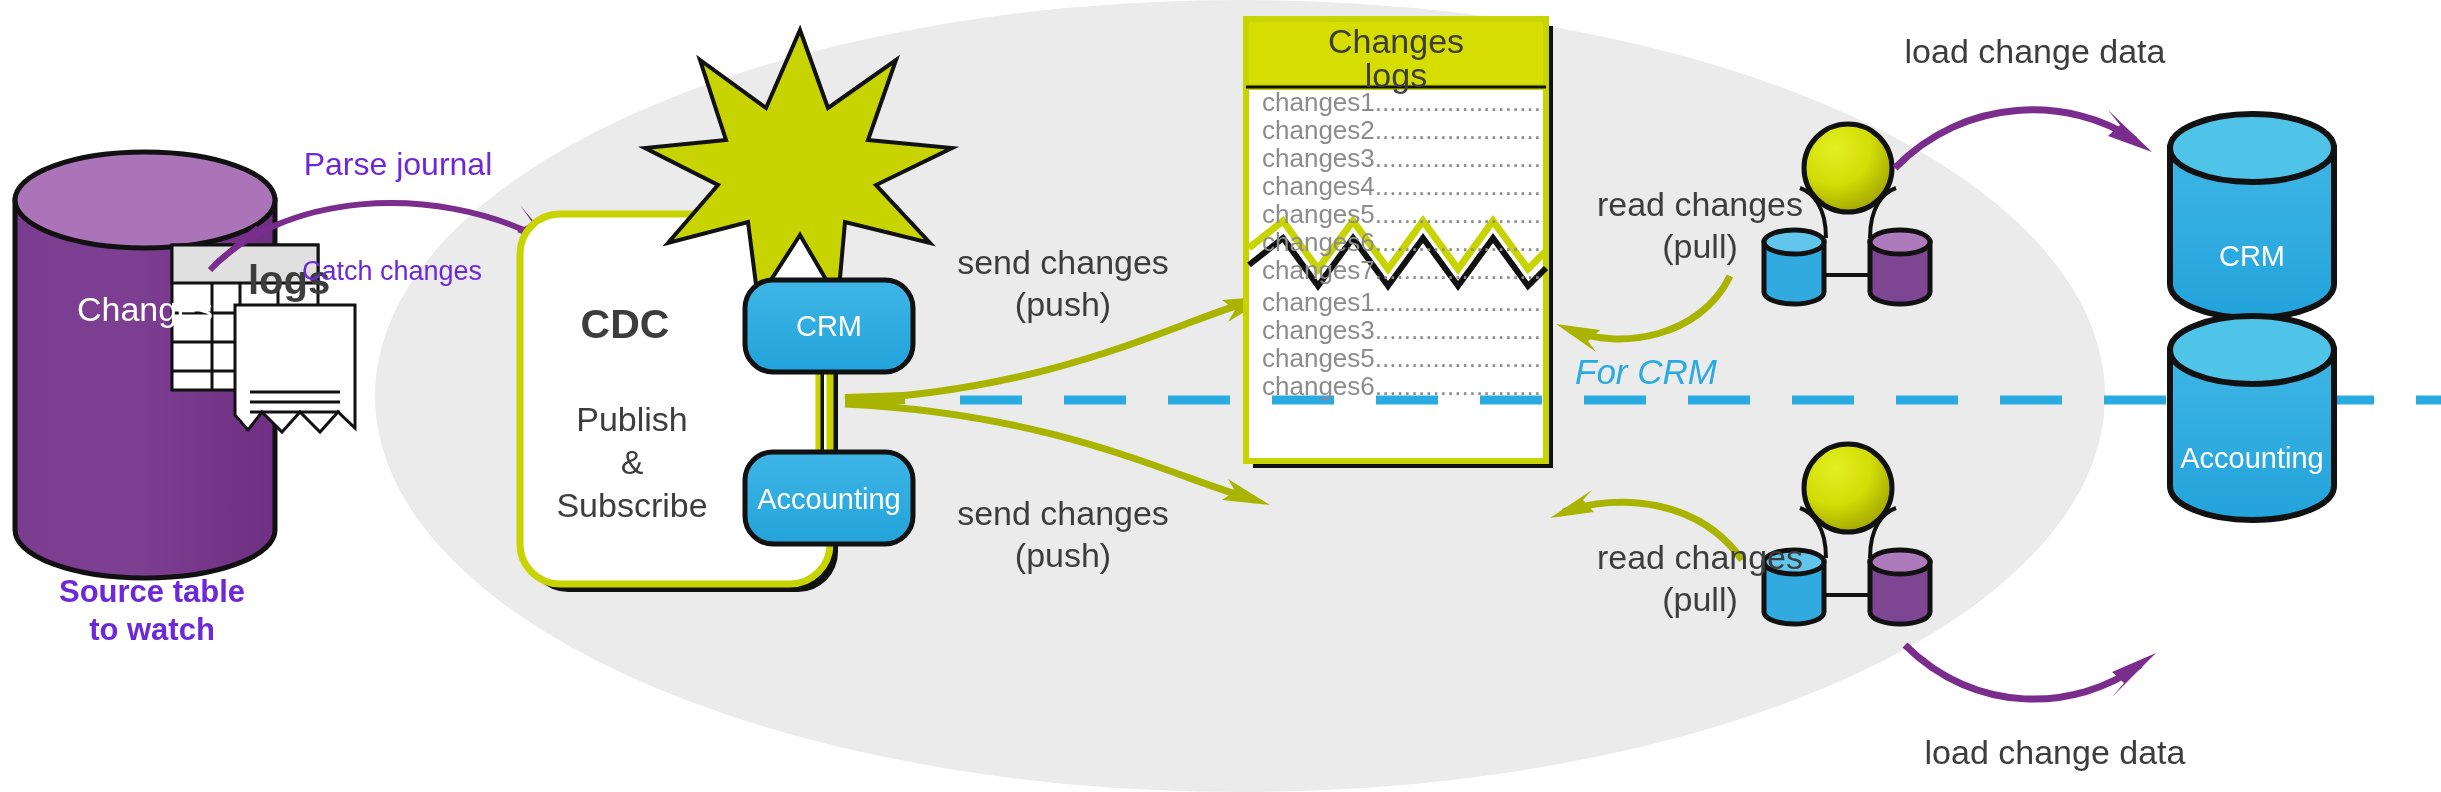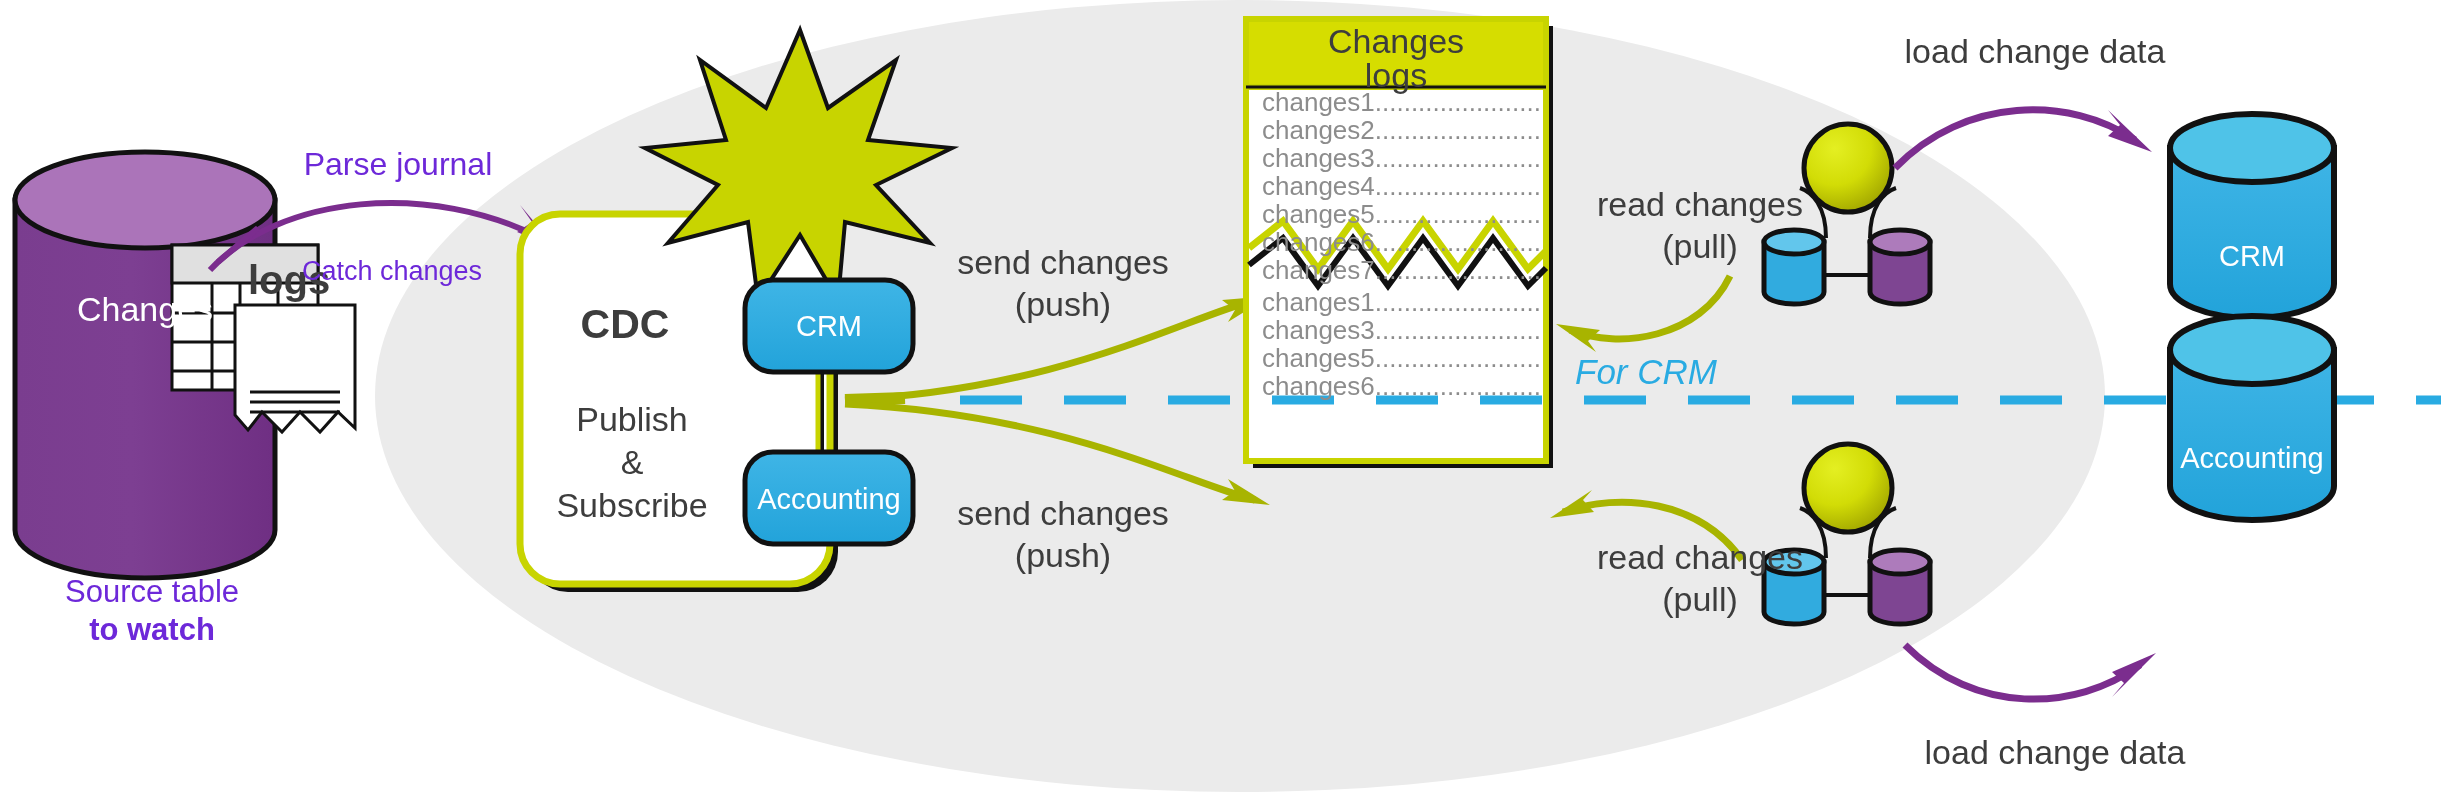--- a/index.html
+++ b/index.html
@@ -159,21 +159,21 @@
       <ellipse cx="2252" cy="148" rx="82" ry="34" fill="#4fc3e8" stroke="#111" stroke-width="6"></ellipse>
     </g>
     <g>
       <path d="M2170 350 L2170 486 A82 34 0 0 0 2334 486 L2334 350 Z" fill="url(#gCylBlue)" stroke="#111" stroke-width="6"></path>
       <ellipse cx="2252" cy="350" rx="82" ry="34" fill="#4fc3e8" stroke="#111" stroke-width="6"></ellipse>
     </g>
   </svg>
 
   <div class="txt c-white center" style="left:145px;top:290px;font-size:34px;">Changes</div>
   <div class="txt c-dark" style="left:248px;top:258px;font-size:40px;font-weight:bold;">logs</div>
-  <div class="txt c-purple center" style="left:152px;top:575px;font-size:31px;font-weight:normal;">Source table</div>
+  <div class="txt c-purple center" style="left:152px;top:575px;font-size:31px;font-weight:bold;">Source table</div>
   <div class="txt c-purple center" style="left:152px;top:613px;font-size:31px;font-weight:bold;">to watch</div>
 
   <div class="txt c-purple center" style="left:398px;top:147px;font-size:32px;">Parse journal</div>
   <div class="txt c-purple center" style="left:392px;top:256px;font-size:27px;">Catch changes</div>
 
   <div class="txt c-dark center" style="left:625px;top:267px;font-size:41px;font-weight:bold;margin-top:35px;">CDC</div>
   <div class="txt c-dark center" style="left:632px;top:400px;font-size:34px;">Publish</div>
   <div class="txt c-dark center" style="left:632px;top:443px;font-size:34px;">&amp;</div>
   <div class="txt c-dark center" style="left:632px;top:486px;font-size:34px;">Subscribe</div>
 

